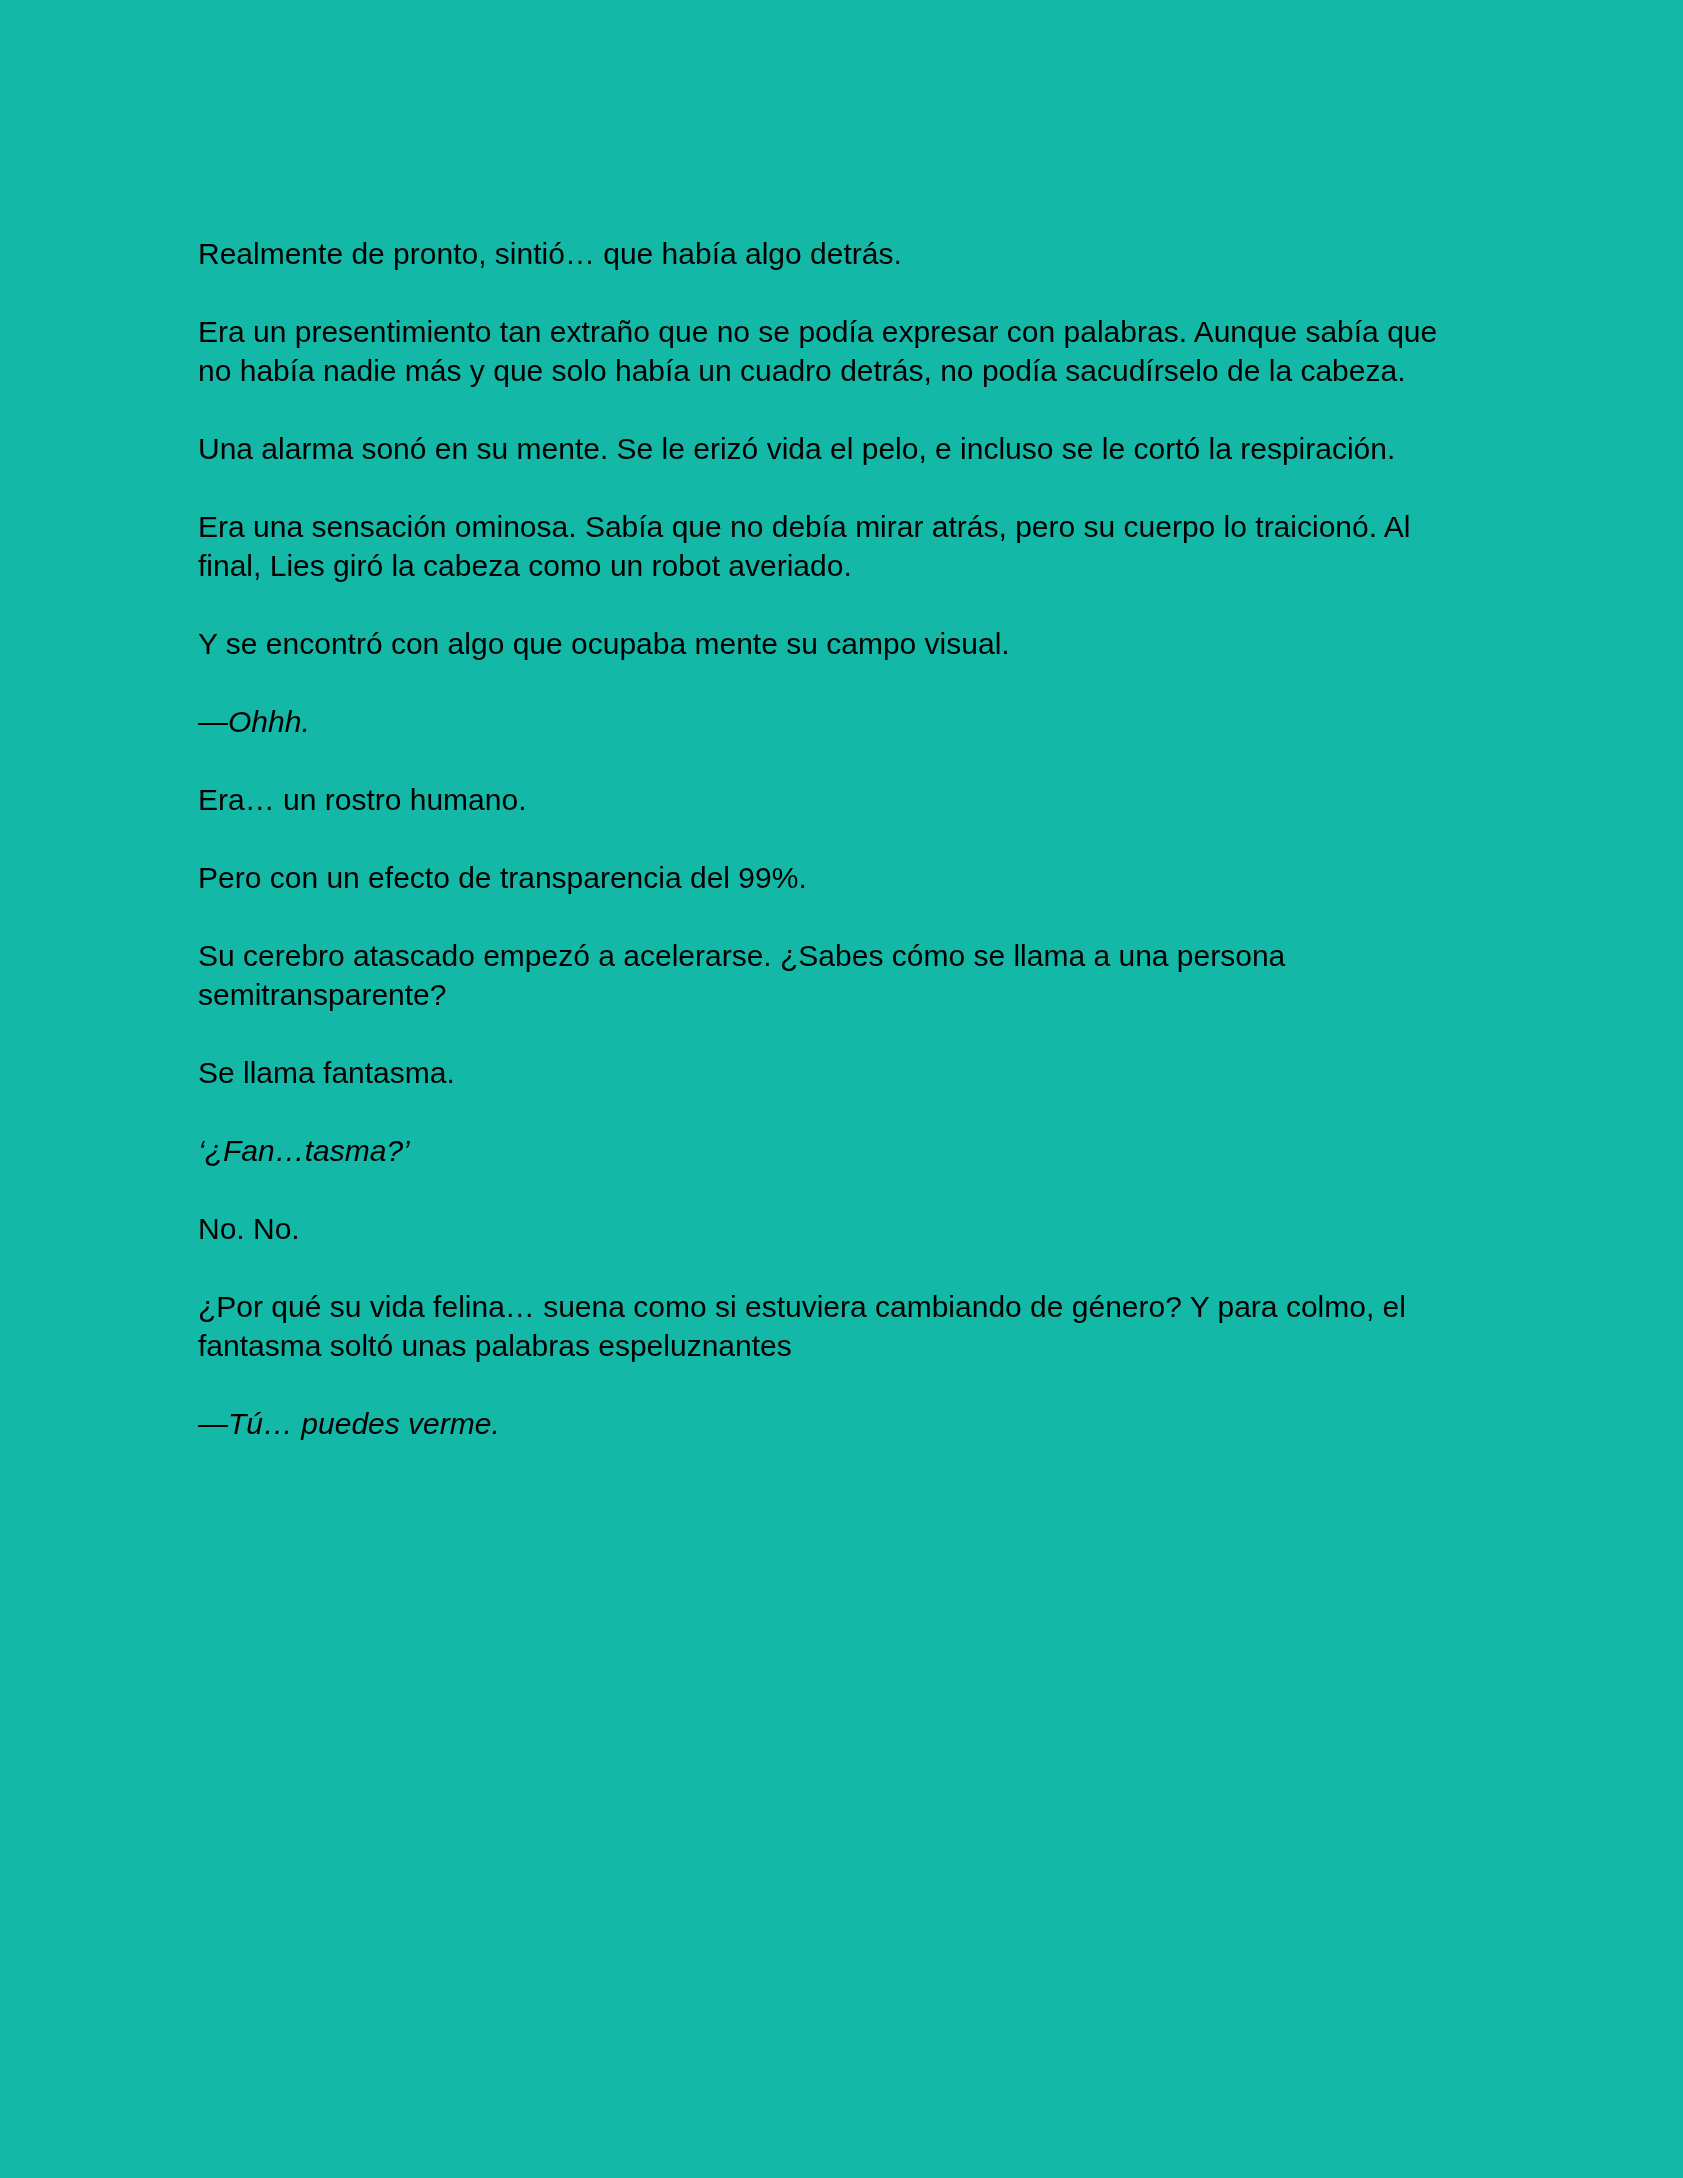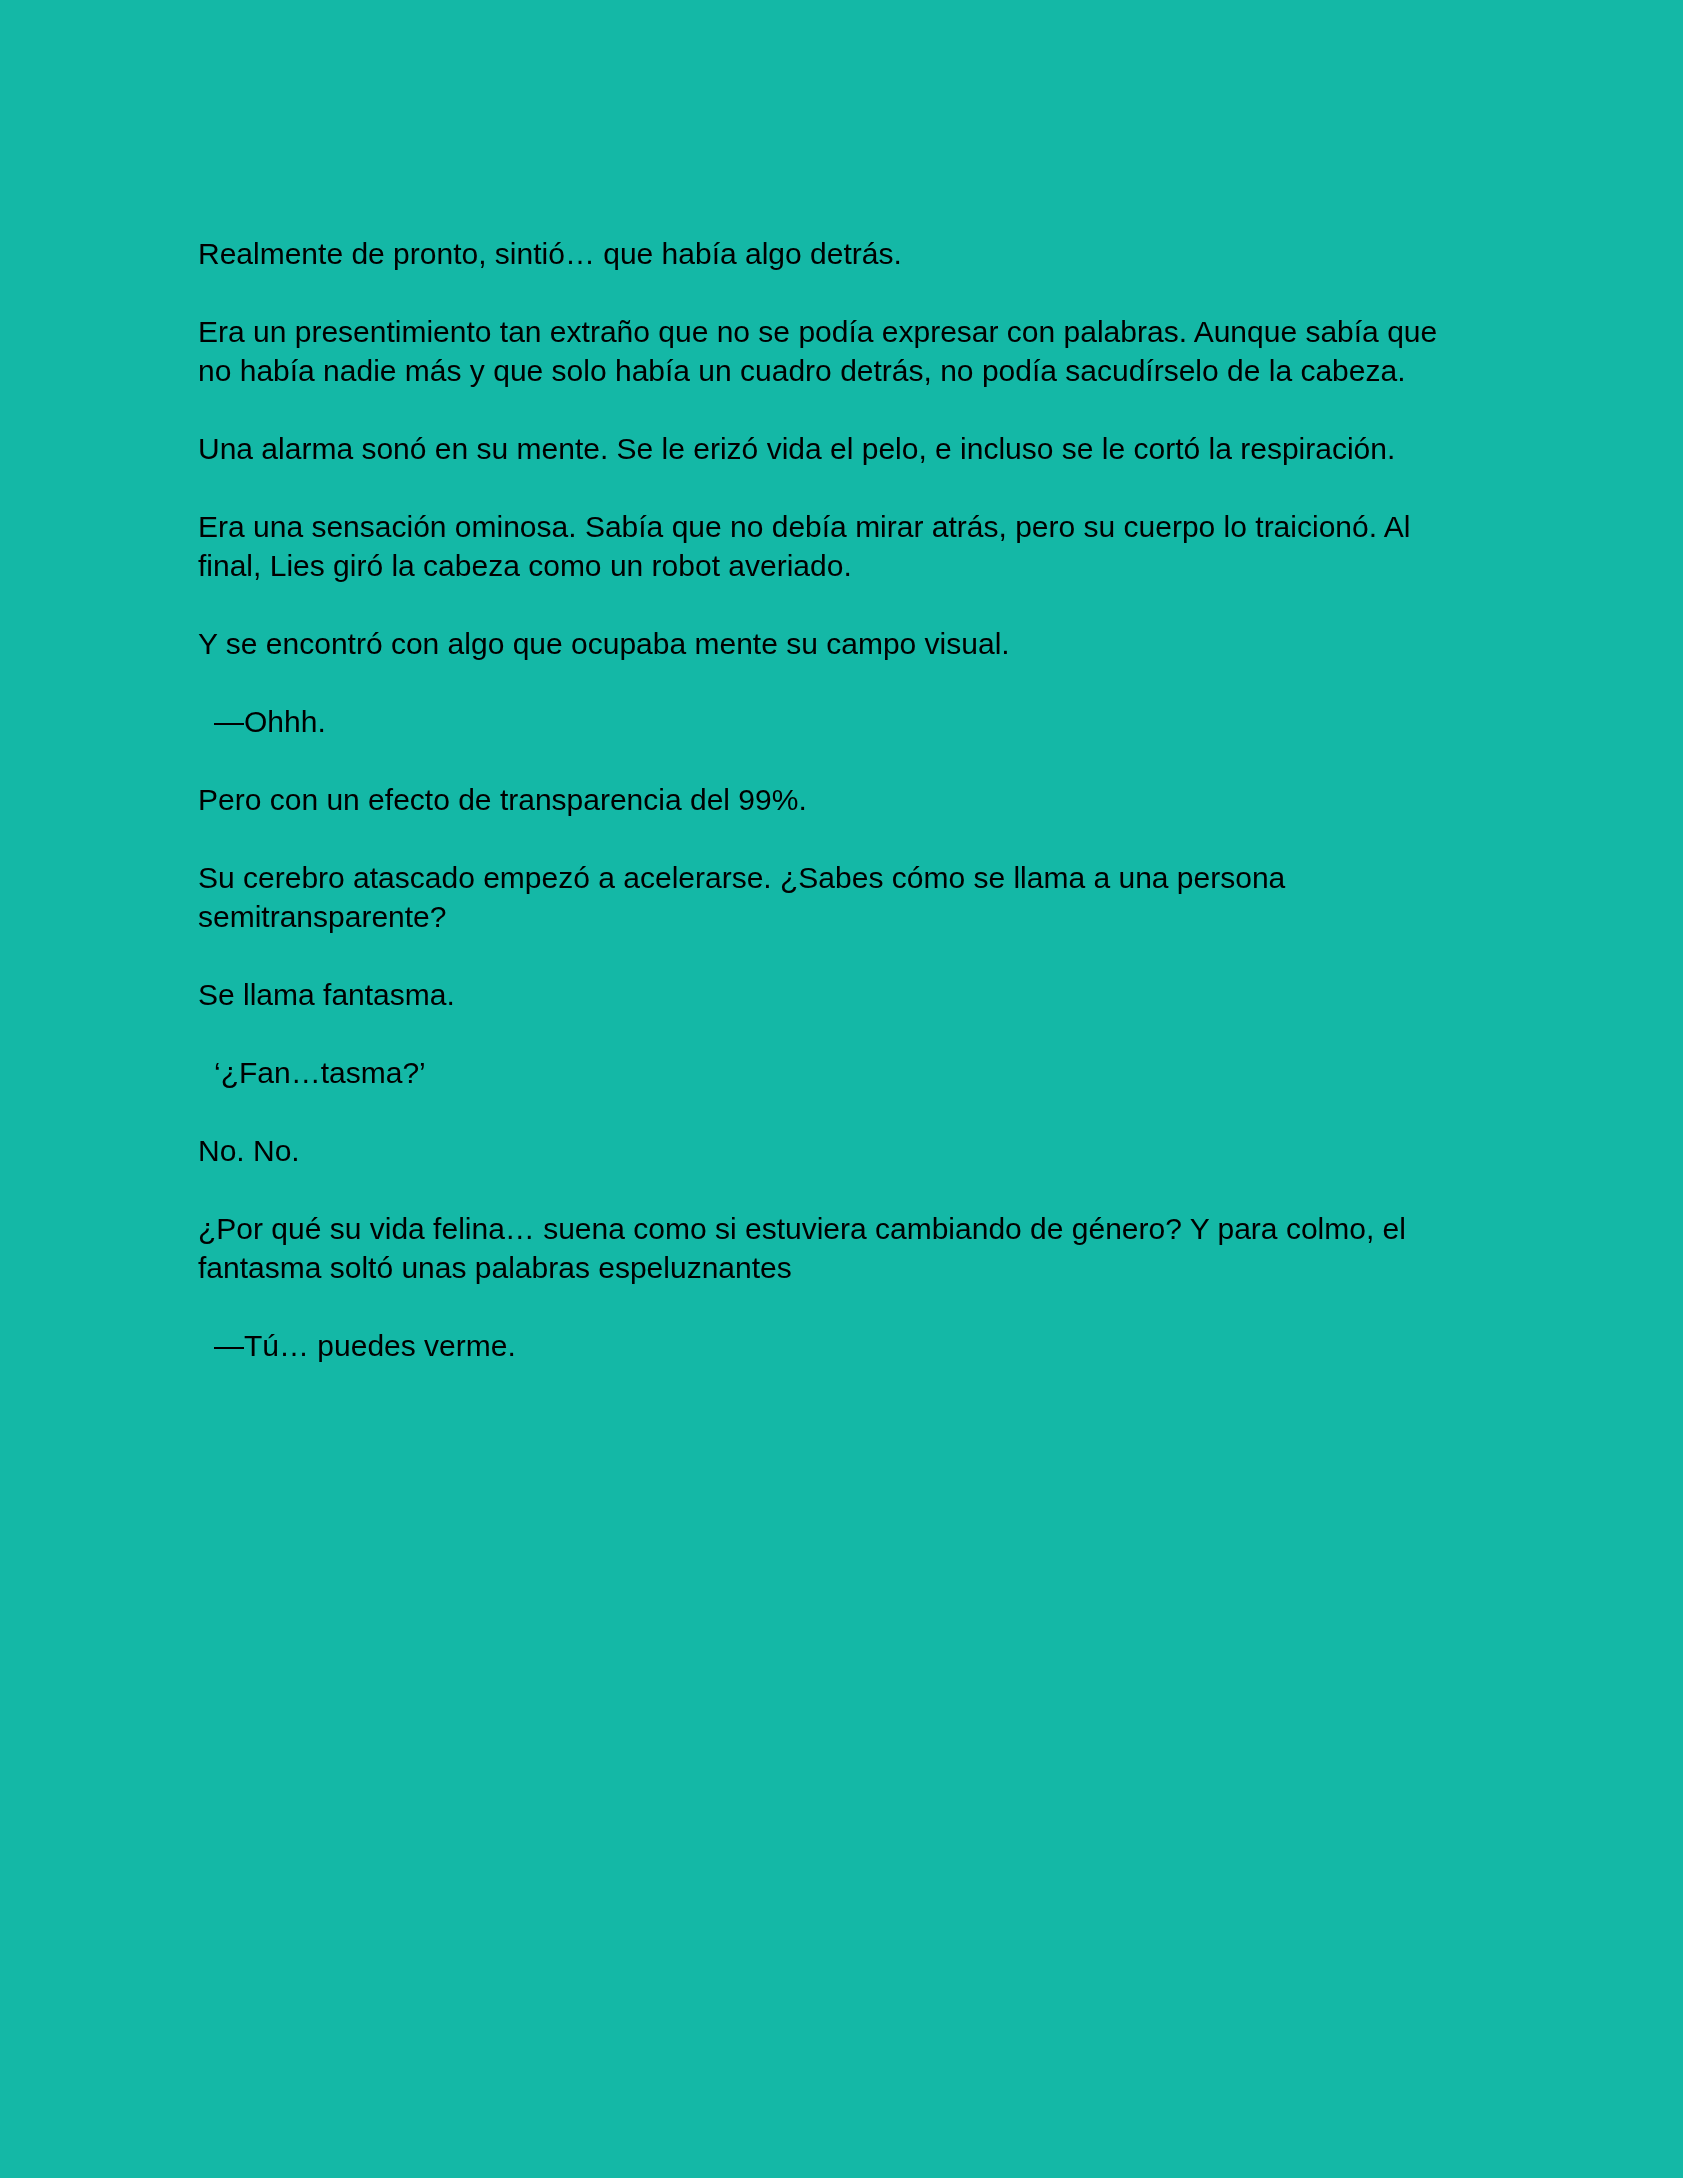--- a/index.html
+++ b/index.html
@@ -22,34 +22,35 @@
   }
   .text-body {
     width: 1257px;
   }
   p.para {
     margin: 0 0 39px 0;
     padding: 0;
     white-space: pre-wrap;
   }
   p.para.italic {
-    margin-left: 16px;
+    font-style: italic;
   }
 </style>
 </head>
 <body>
 
 <main class="page">
   <div class="text-body" id="text-body">
       <p class="para">Realmente de pronto, sintió… que había algo detrás.</p>
       <p class="para">Era un presentimiento tan extraño que no se podía expresar con palabras. Aunque sabía que no había nadie más y que solo había un cuadro detrás, no podía sacudírselo de la cabeza.</p>
       <p class="para">Una alarma sonó en su mente. Se le erizó vida el pelo, e incluso se le cortó la respiración.</p>
       <p class="para">Era una sensación ominosa. Sabía que no debía mirar atrás, pero su cuerpo lo traicionó. Al final, Lies giró la cabeza como un robot averiado.</p>
       <p class="para">Y se encontró con algo que ocupaba mente su campo visual.</p>
       <p class="para italic">—Ohhh.</p>
+      <p class="para">Era… un rostro humano.</p>
       <p class="para">Pero con un efecto de transparencia del 99%.</p>
       <p class="para">Su cerebro atascado empezó a acelerarse. ¿Sabes cómo se llama a una persona semitransparente?</p>
       <p class="para">Se llama fantasma.</p>
       <p class="para italic">‘¿Fan…tasma?’</p>
       <p class="para">No. No.</p>
       <p class="para">¿Por qué su vida felina… suena como si estuviera cambiando de género? Y para colmo, el fantasma soltó unas palabras espeluznantes</p>
       <p class="para italic">—Tú… puedes verme.</p>
     </div>
 </main>
 

